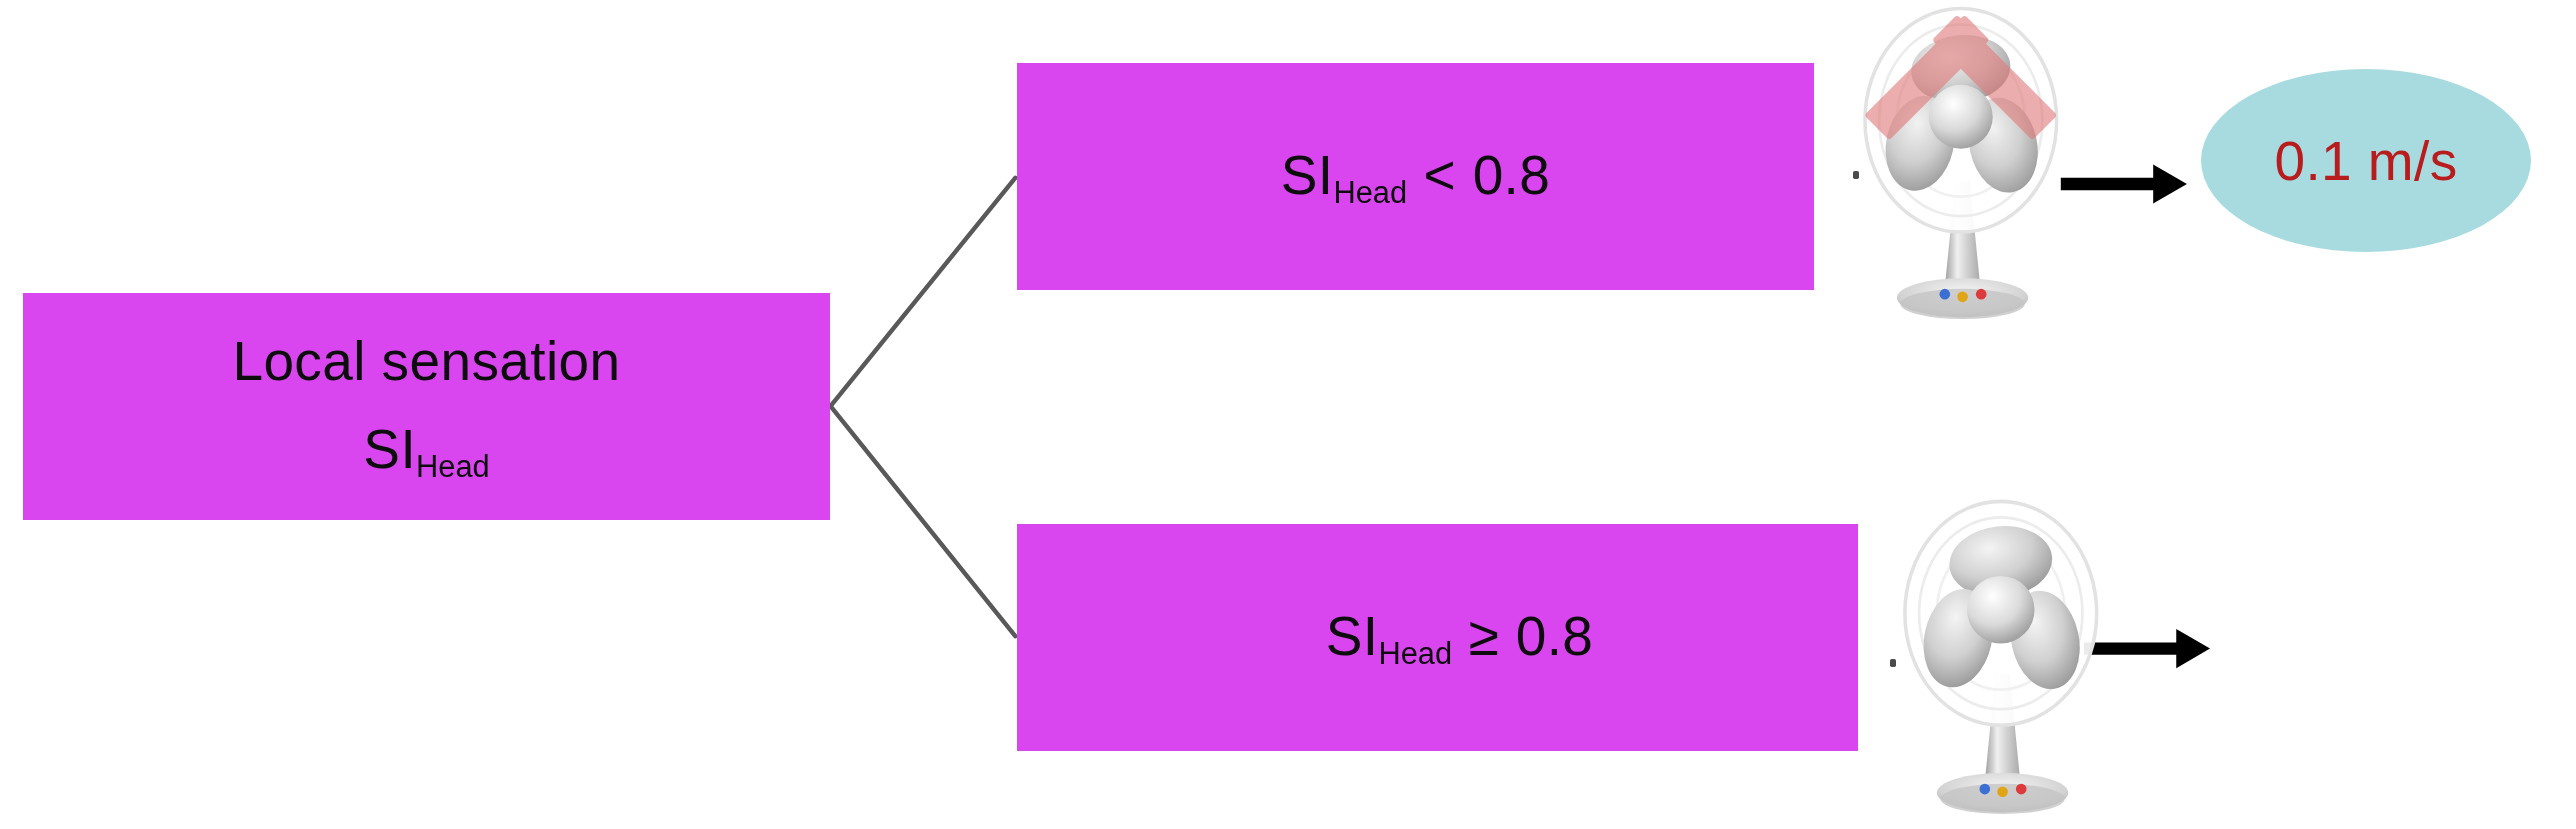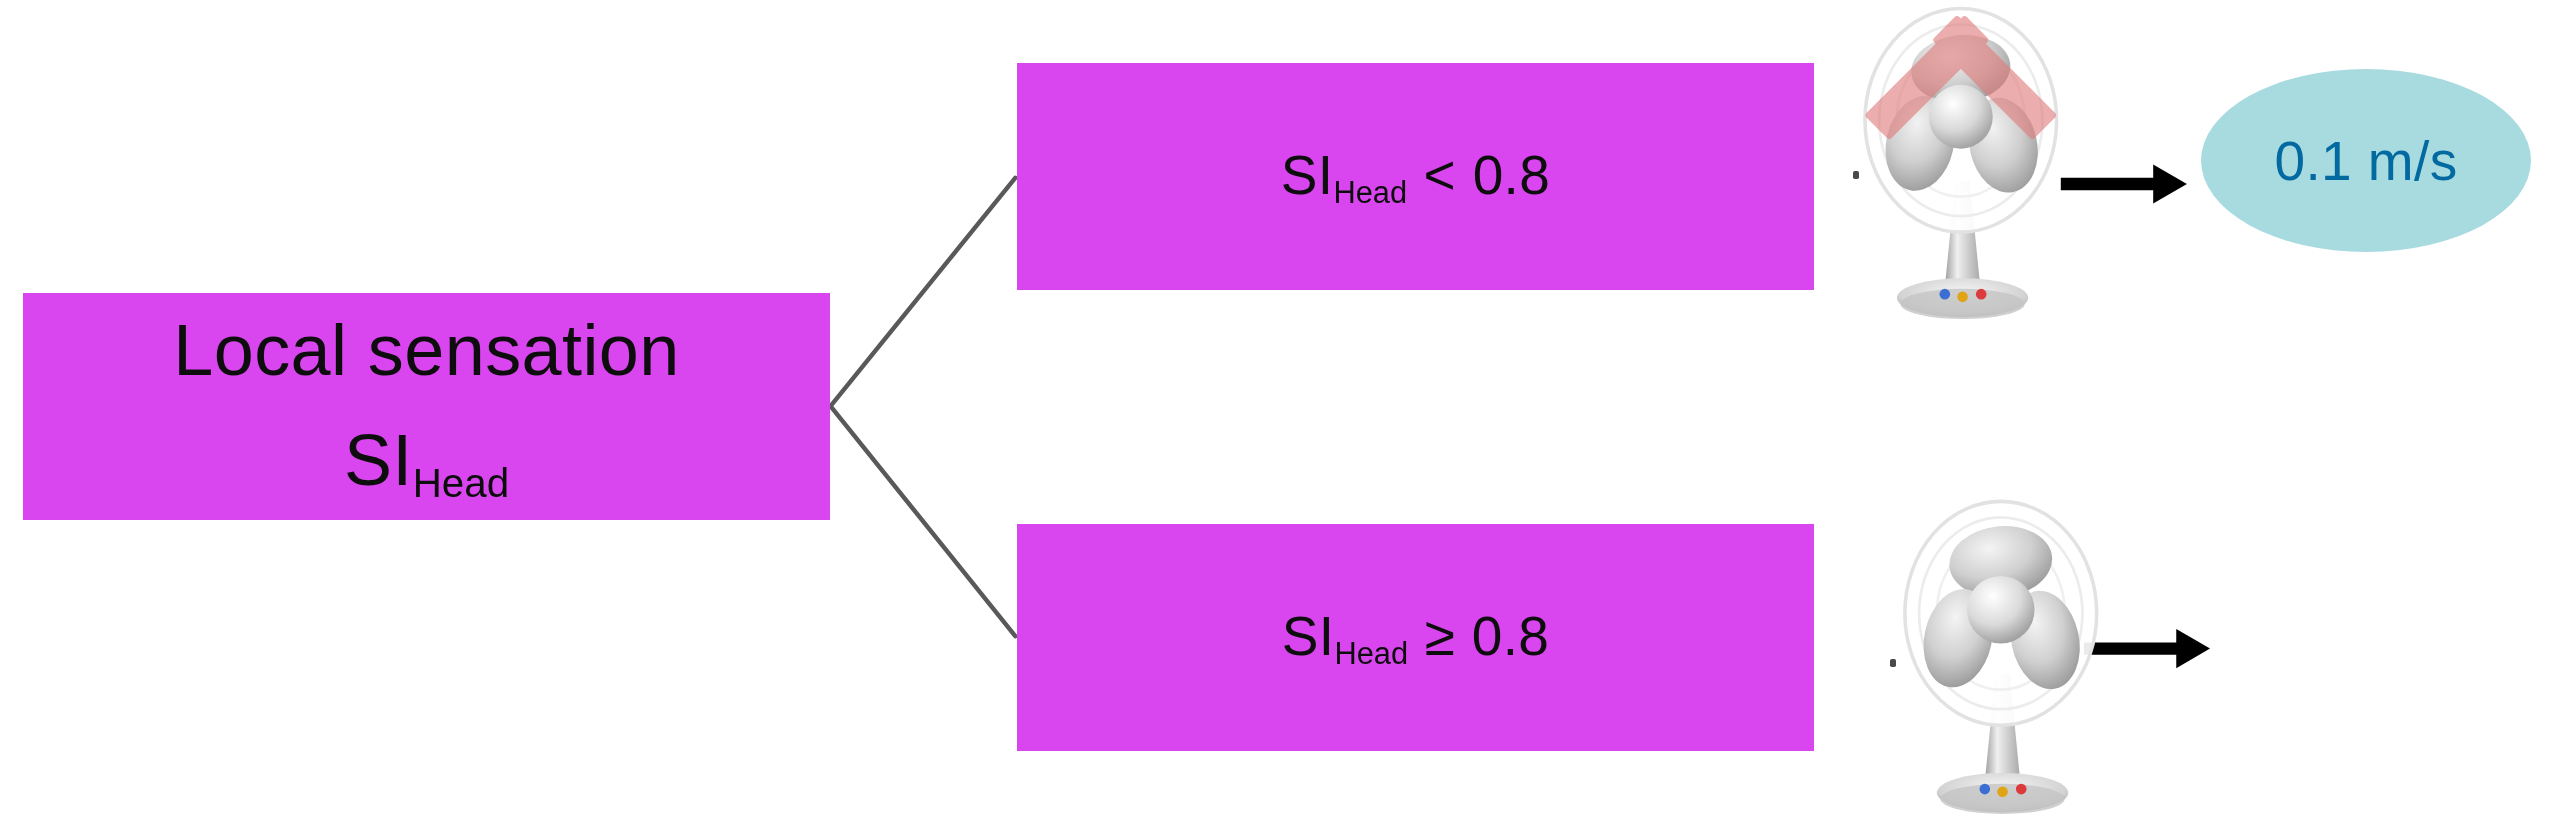--- a/index.html
+++ b/index.html
@@ -26,31 +26,32 @@
     flex-direction: column;
     align-items: center;
     justify-content: center;
     color: #0d0d0d;
     line-height: 1.25;
     letter-spacing: 0.4px;
   }
   #box-source {
     left: 23px;  top: 293px;
     width: 807px; height: 227px;
-    font-size: 72px;
+    font-size: 55px;
   }
   #box-cond-low {
     left: 1017px; top: 63px;
     width: 797px; height: 227px;
     font-size: 55px;
   }
   #box-cond-high {
     left: 1017px; top: 524px;
     width: 797px; height: 227px;
     font-size: 55px;
+    padding-left: 44px;
   }
   .line-1 { display:block; }
   .line-2 { display:block; margin-top: 19.5px; text-align: right; }
 
   
   .sym { white-space: nowrap; }
   .sub {
     font-size: .56em;
     vertical-align: -0.30em;
     letter-spacing: 0;
@@ -58,21 +59,21 @@
   .op { margin-left: .30em; }
 
   
   .result-ellipse {
     position: absolute;
     background: #a8dbe0;
     border-radius: 50%;
     display: flex;
     align-items: center;
     justify-content: center;
-    color: #0369a1;
+    color: #b91c1c;
     font-size: 55px;
     letter-spacing: 0.4px;
   }
   #ellipse-low  { left: 2201px; top: 69px;  width: 330px; height: 183px; }
   #ellipse-high { left: 2240px; top: 567px; width: 318px; height: 185px; }
 
   
   #connectors {
     position: absolute;
     left: 0; top: 0;

